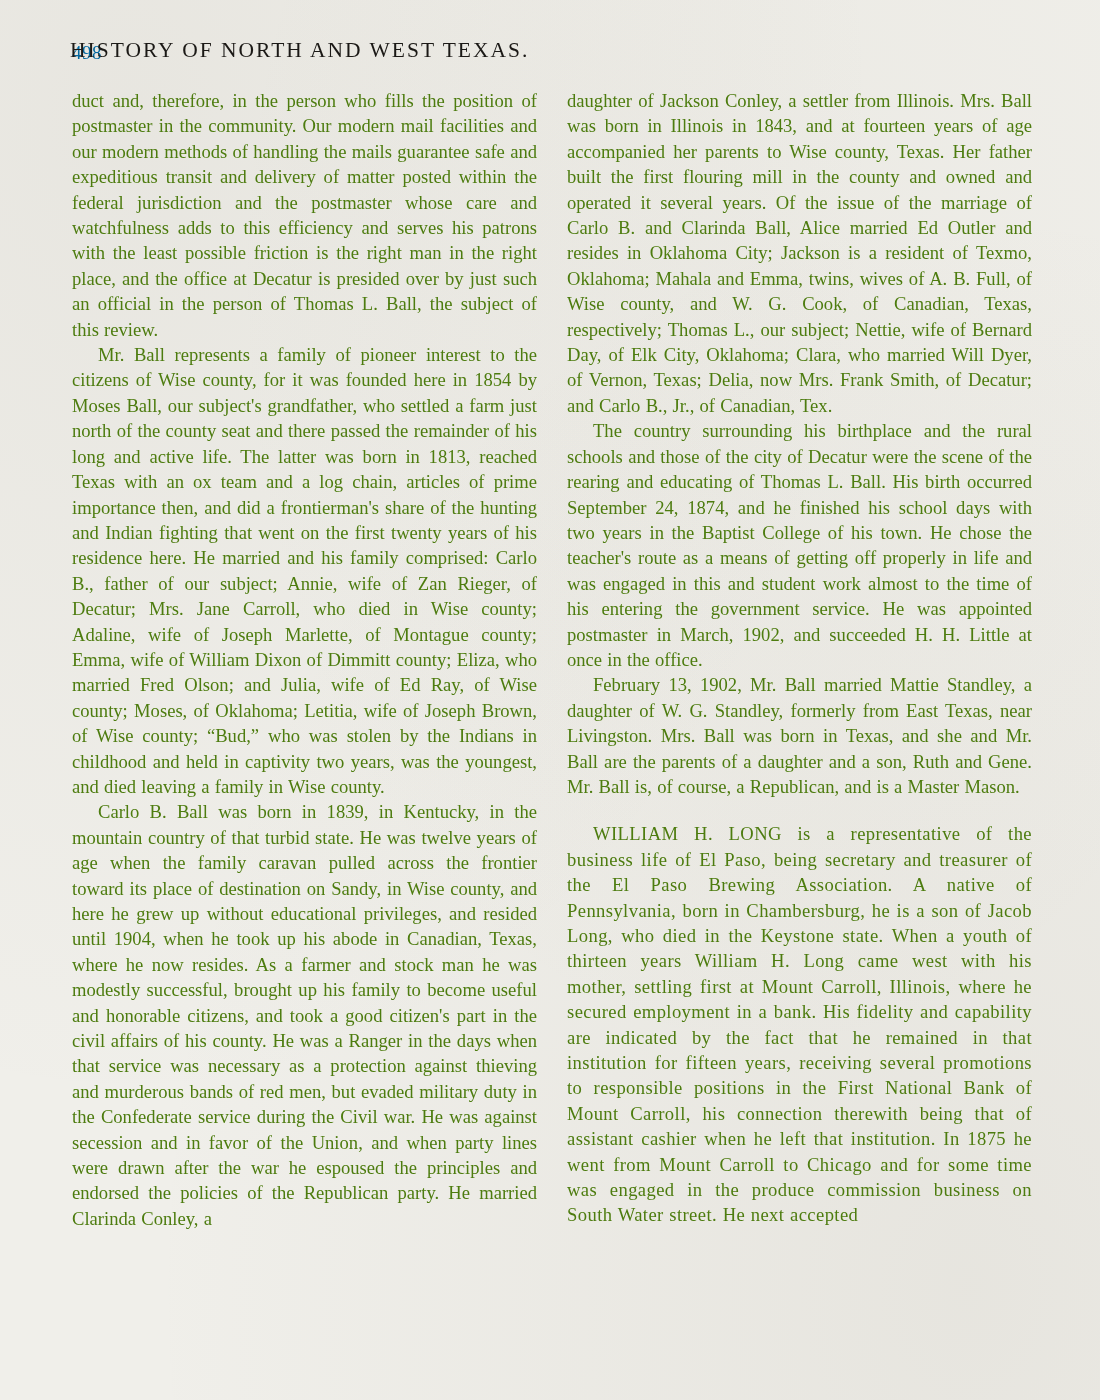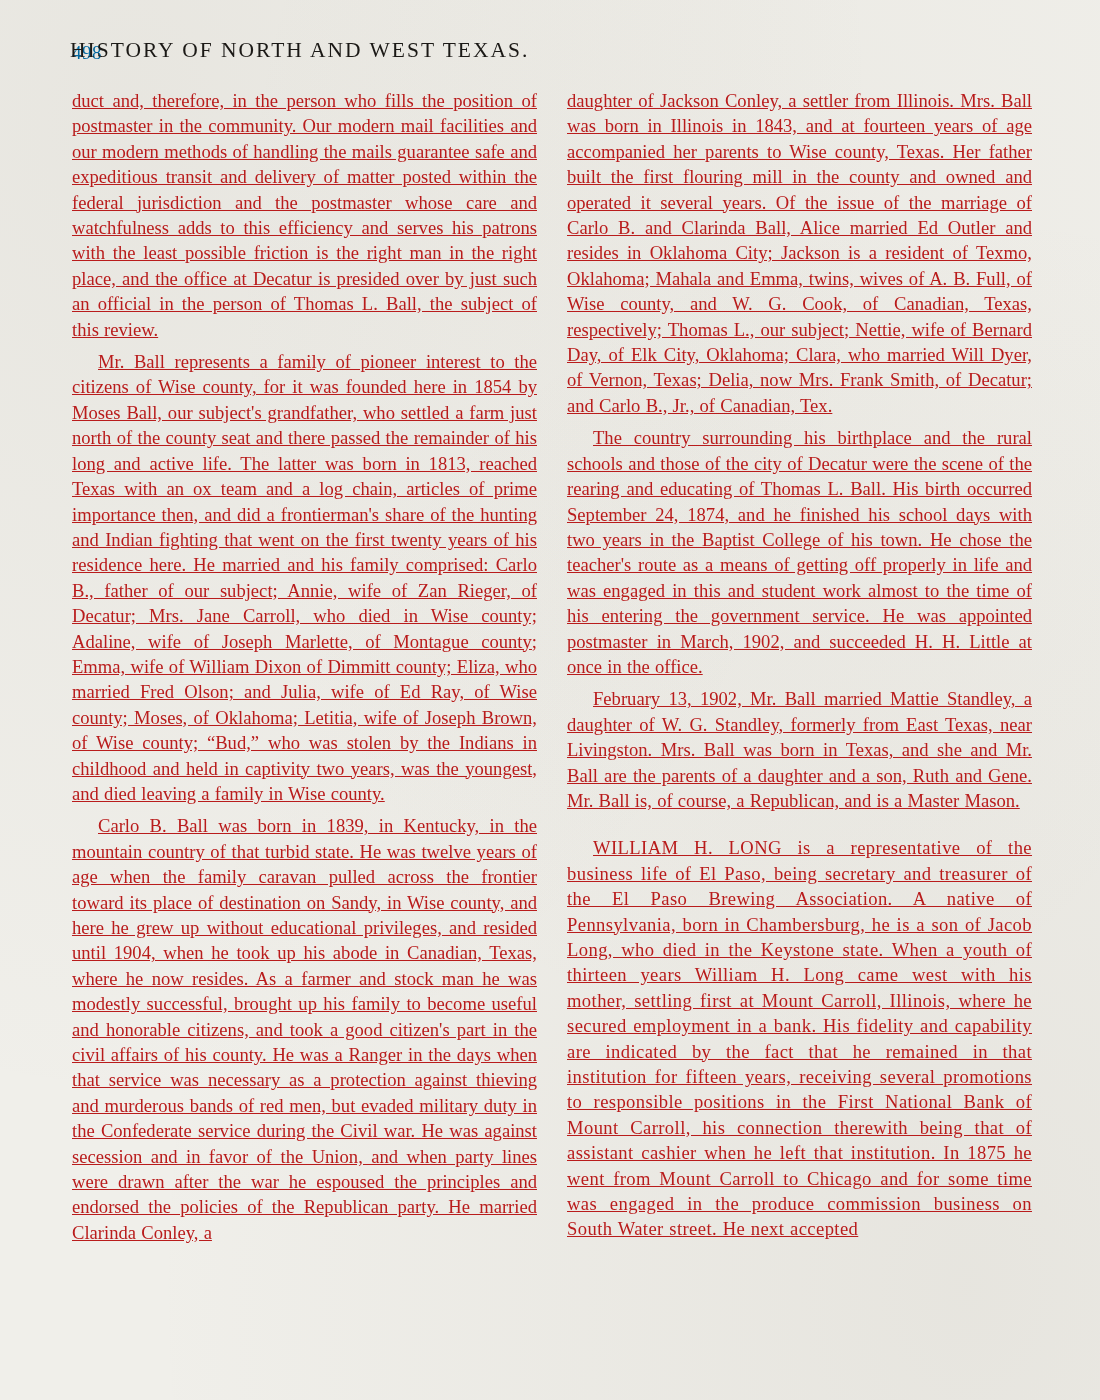--- a/index.html
+++ b/index.html
@@ -68,29 +68,28 @@
   }
   .col {
     width: 465px;
   }
   .col p {
     margin: 0;
     font-size: 18.6px;
     line-height: 25.4px;
     text-align: justify;
     text-justify: inter-word;
-    color: #b91c1c;
+    color: #4d7c0f;
     word-spacing: 0.6px;
-    text-decoration: underline;
   }
   .col p.indent {
     text-indent: 26px;
   }
   .col p + p {
-    margin-top: 7px;
+    margin-top: 0px;
   }
   .gap {
     height: 22px;
   }
   .smallcapstart {
     letter-spacing: 0.4px;
   }
 </style>
 </head>
 <body>

